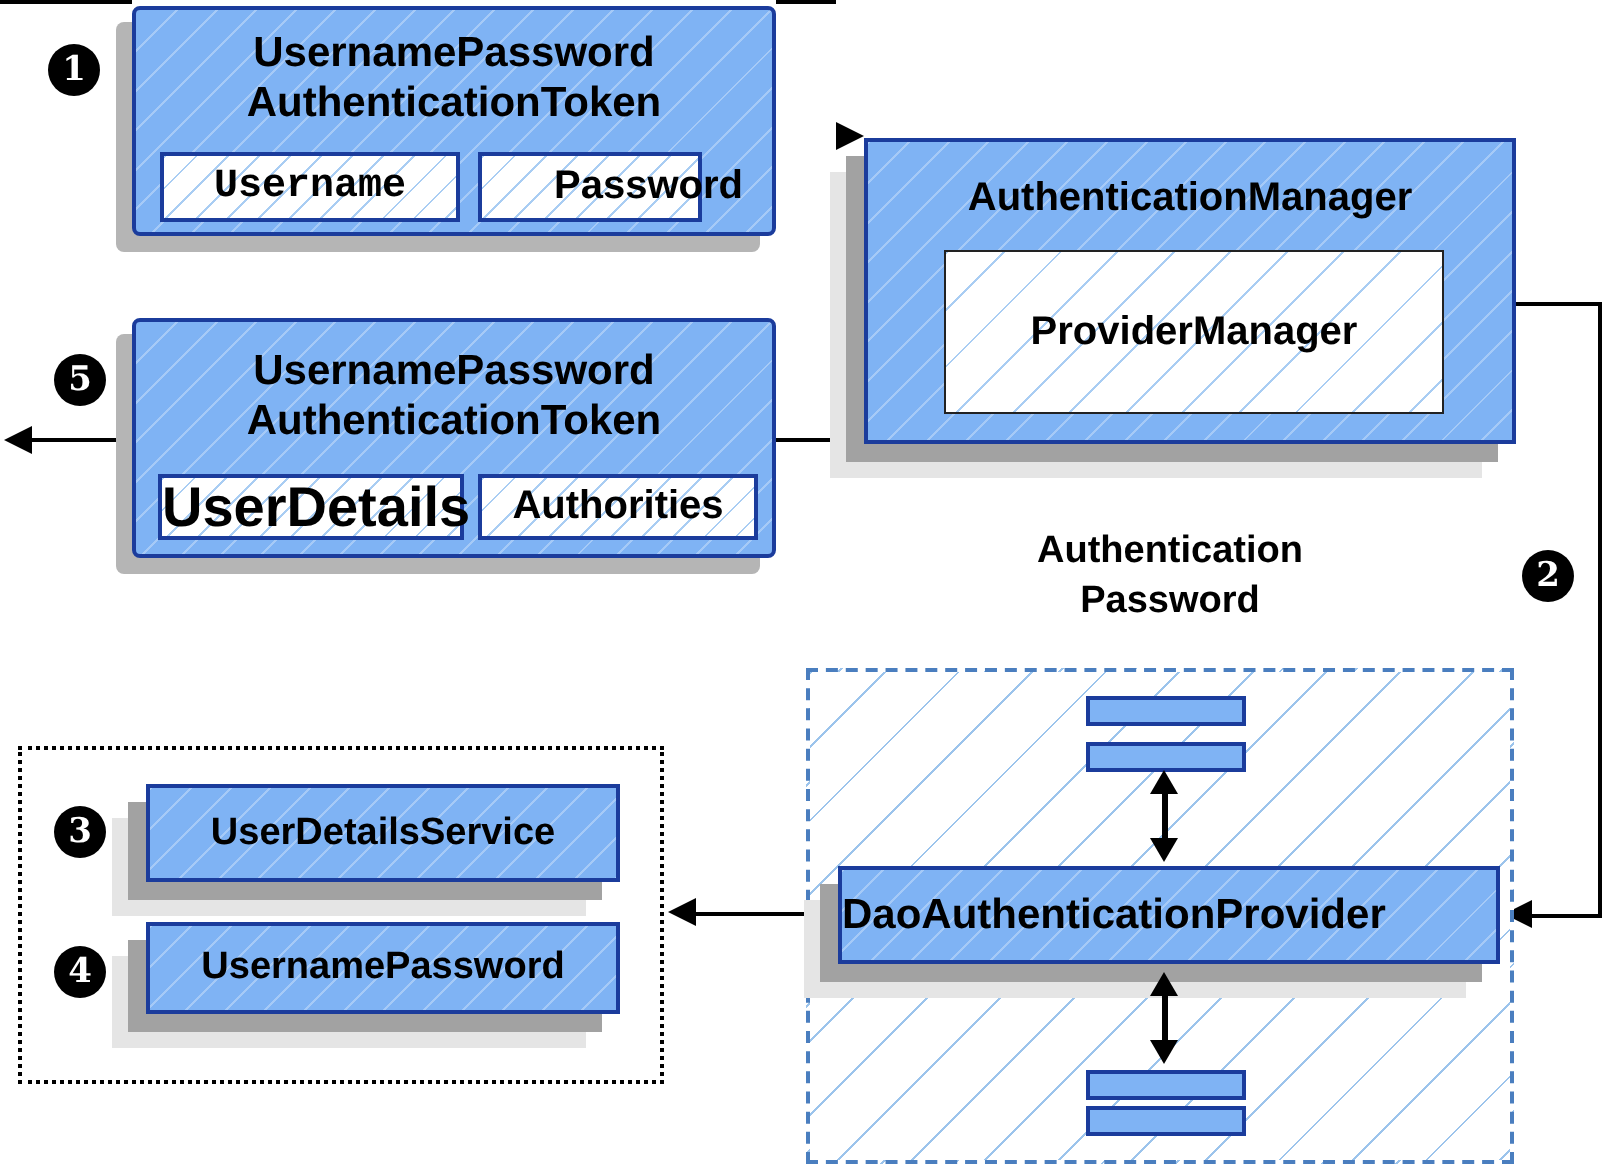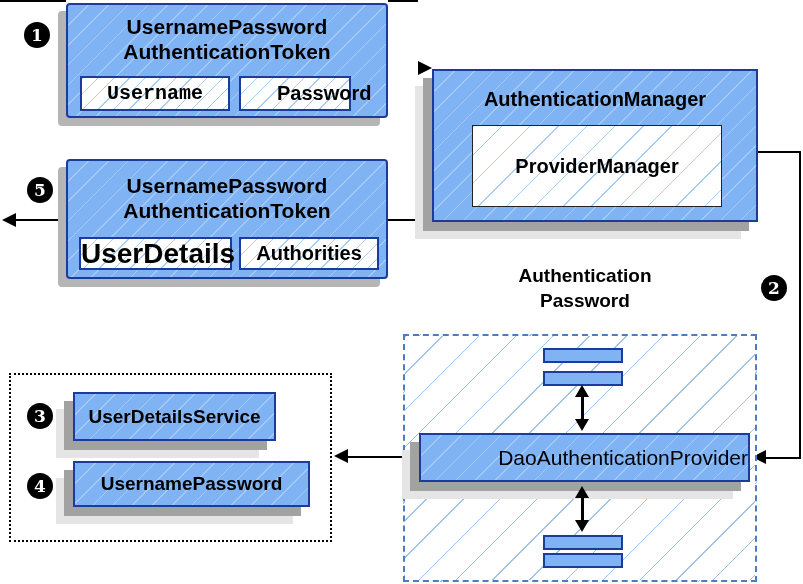--- a/index.html
+++ b/index.html
@@ -118,26 +118,26 @@
 
   <div class="abs dashed-area" style="left:403px;top:334px;width:354px;height:248px;"></div>
 
   <div class="abs mini-bar" style="left:543px;top:348px;"></div>
   <div class="abs mini-bar" style="left:543px;top:371px;"></div>
 
   <div class="abs ah-up" style="left:575px;top:385px;"></div>
   <div class="abs shaft" style="left:581px;top:394px;height:28px;"></div>
   <div class="abs ah-down" style="left:575px;top:419px;"></div>
 
-  <div class="abs blue-node rect-node" style="left:419px;top:433px;width:331px;height:49px;font-weight:normal;font-size:21px;line-height:45px;text-align:right;">DaoAuthenticationProvider</div>
+  <div class="abs blue-node rect-node" style="left:419px;top:433px;width:331px;height:49px;font-weight:bold;font-size:21px;line-height:45px;text-align:left;">DaoAuthenticationProvider</div>
 
   <div class="abs ah-up" style="left:575px;top:486px;"></div>
   <div class="abs shaft" style="left:581px;top:495px;height:28px;"></div>
   <div class="abs ah-down" style="left:575px;top:520px;"></div>
 
   <div class="abs mini-bar" style="left:543px;top:535px;"></div>
   <div class="abs mini-bar" style="left:543px;top:553px;"></div>
 
   <div class="abs dotted-group" style="left:9px;top:373px;width:323px;height:169px;"></div>
-  <div class="abs blue-node rect-node" style="left:73px;top:392px;width:203px;height:49px;font-weight:bold;font-size:19px;line-height:45px;text-align:center;">UserDetailsService</div>
+  <div class="abs blue-node rect-node" style="left:73px;top:392px;width:237px;height:49px;font-weight:bold;font-size:19px;line-height:45px;text-align:center;">UserDetailsService</div>
   <div class="abs blue-node rect-node" style="left:73px;top:461px;width:237px;height:46px;font-weight:bold;font-size:19px;line-height:42px;text-align:center;">UsernamePassword</div>
 
 </div>
 
 </body></html>

